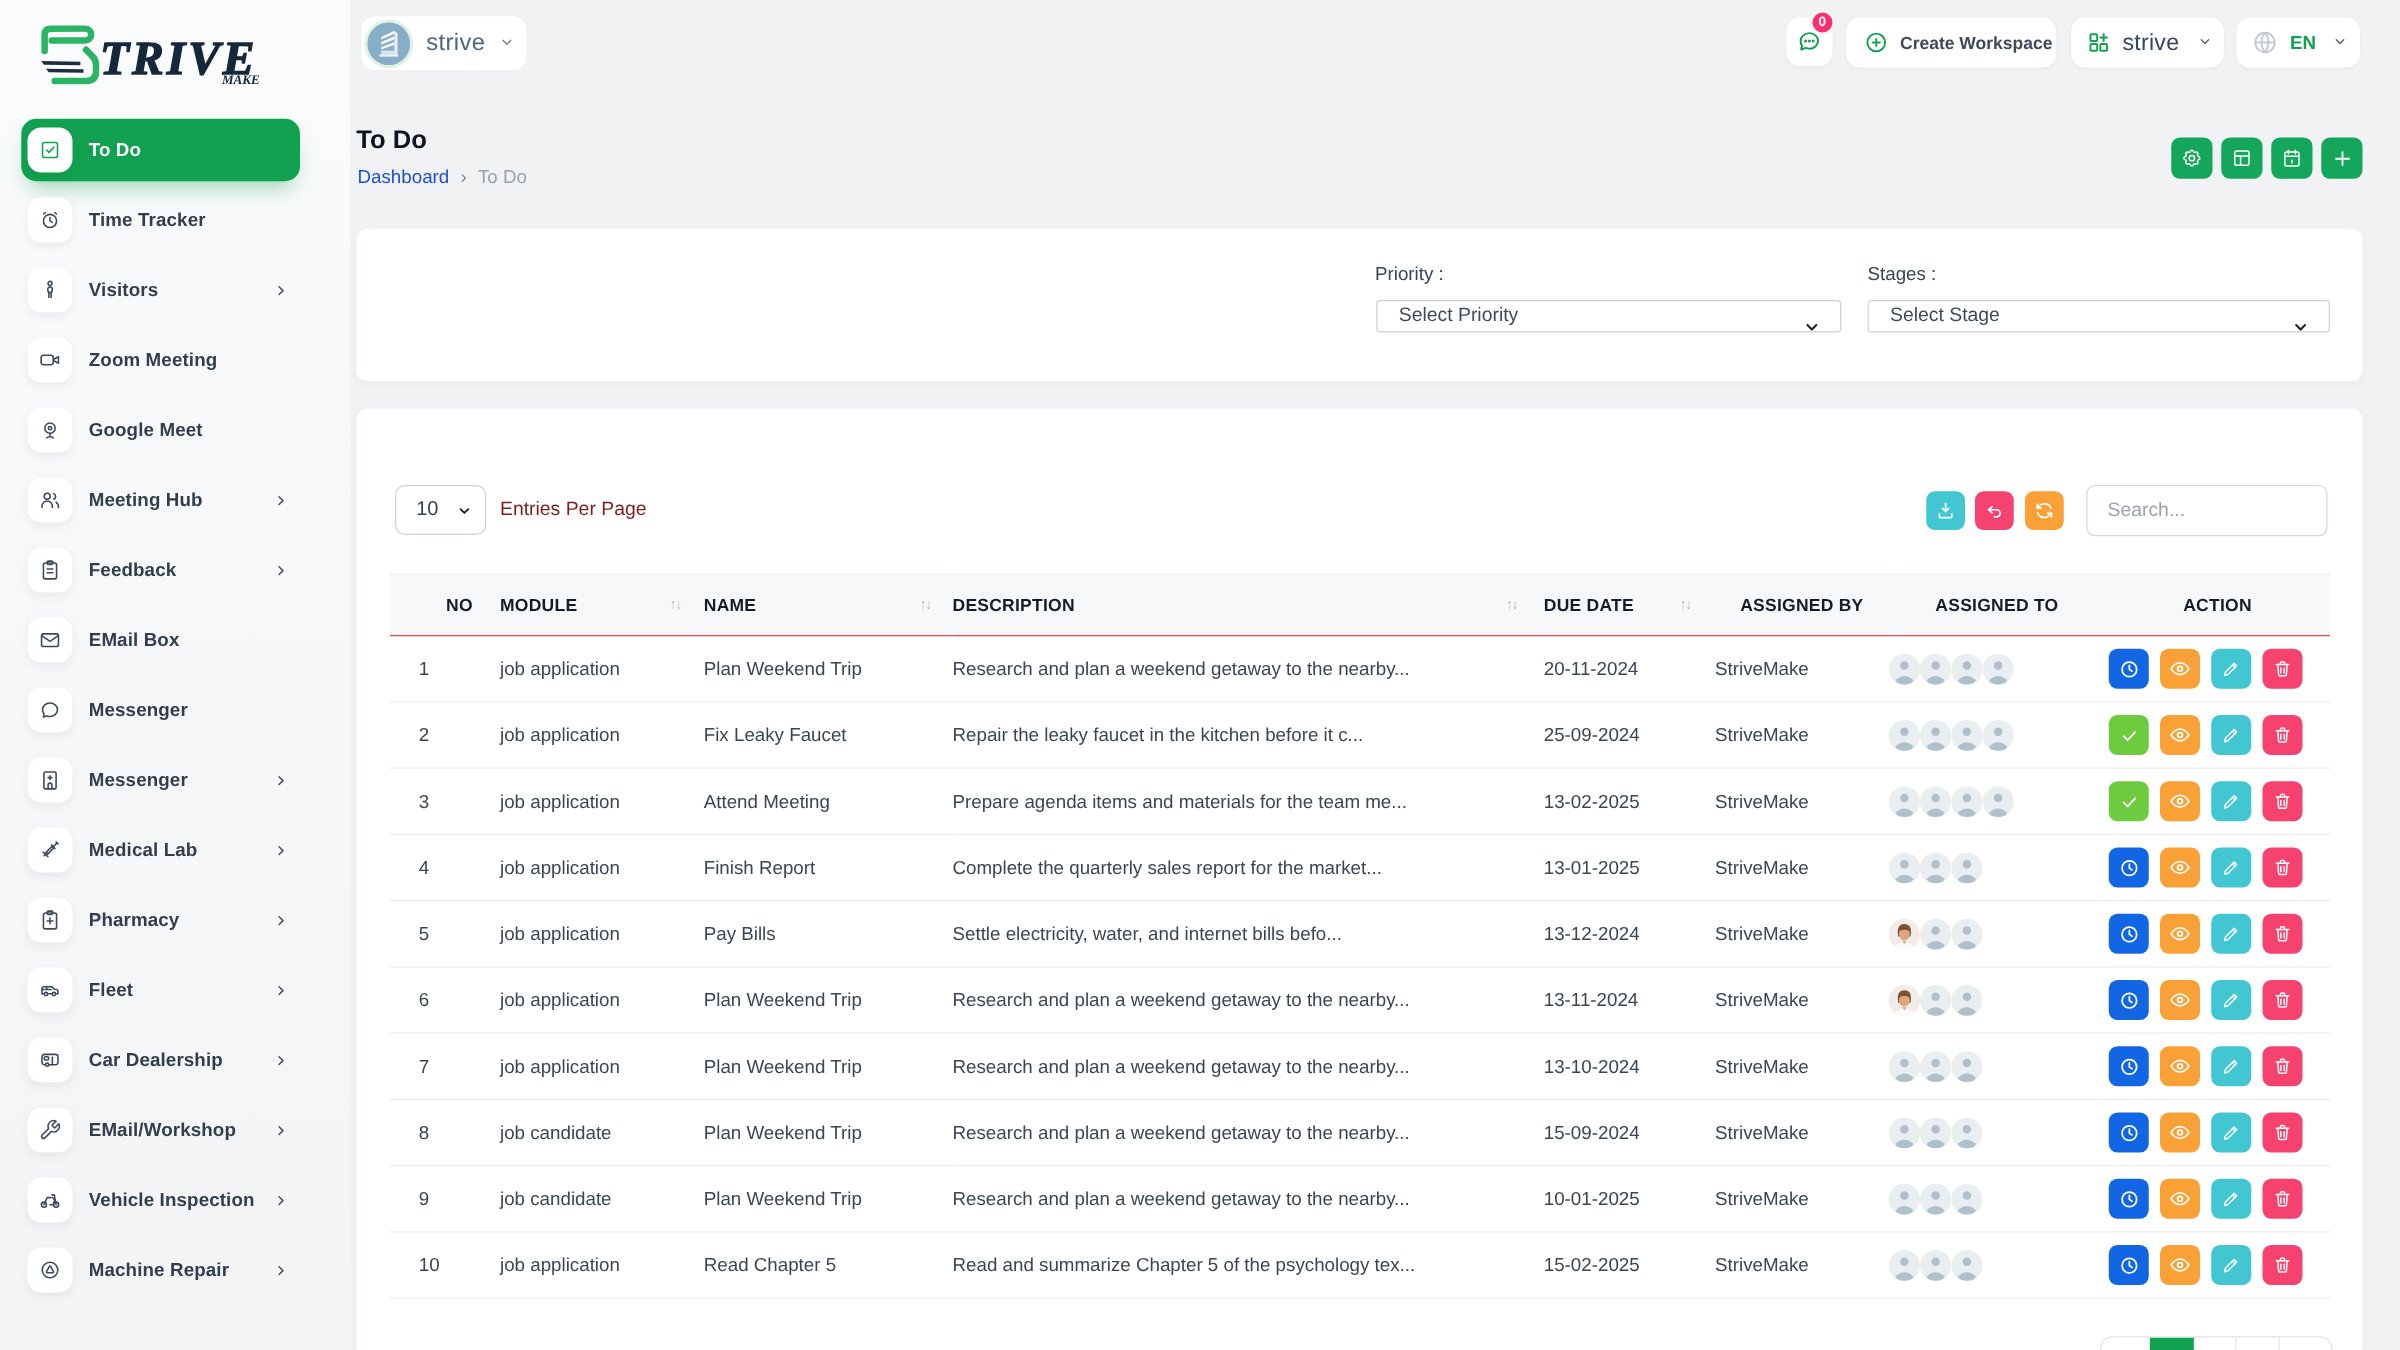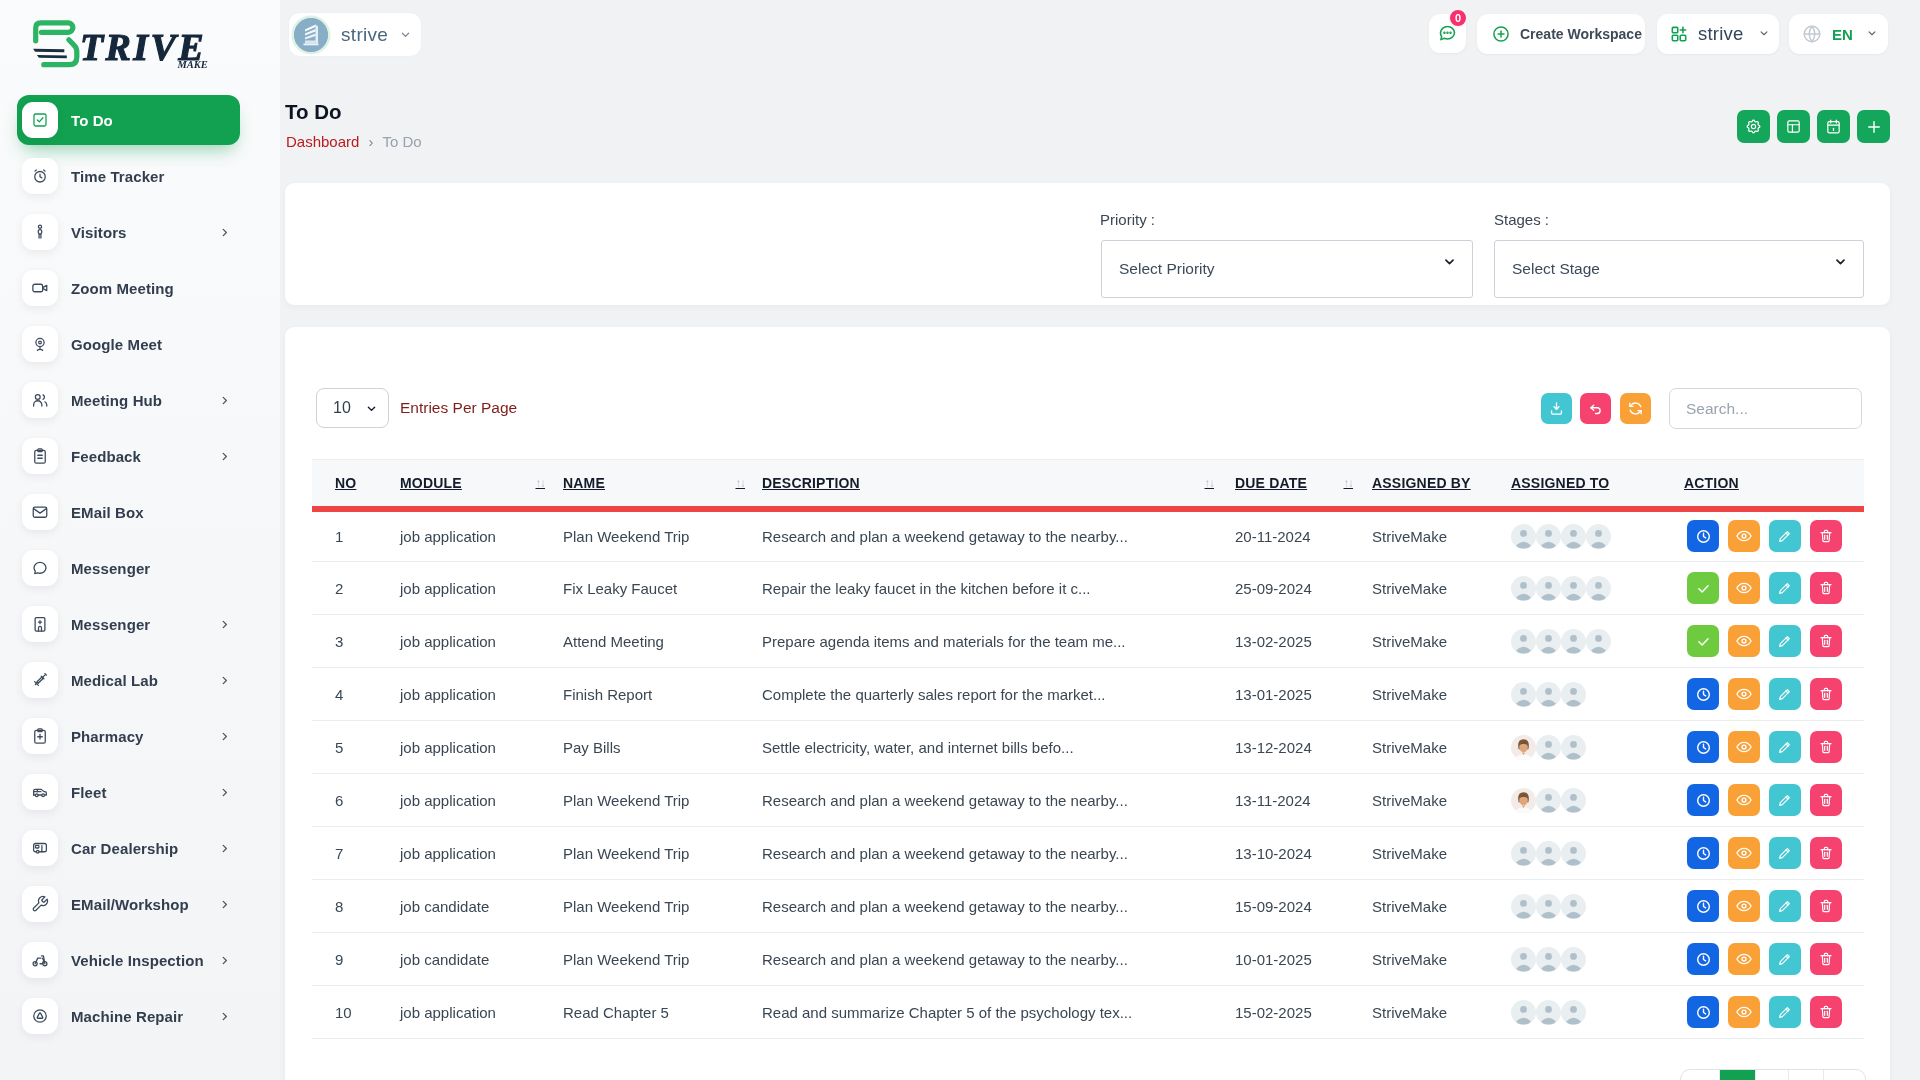--- a/index.html
+++ b/index.html
@@ -30,48 +30,48 @@
 #createbtn { left:1477px; width:168px; height:40px; padding-left:14px; }
 #createbtn .t { margin-left:9px; font-size:14px; font-weight:600; color:#3e4a58; white-space:nowrap; }
 #strivebtn { left:1657px; width:122px; height:40px; padding-left:12px; }
 #strivebtn .t { margin-left:9px; font-size:18.5px; font-weight:400; color:#33455c; letter-spacing:.2px; }
 #strivebtn .chev { margin-left:14px; margin-top:2px; }
 #enbtn { left:1789px; width:99px; height:40px; padding-left:12px; }
 #enbtn .t { margin-left:9px; font-size:15px; font-weight:700; color:#12a150; }
 #enbtn .chev { margin-left:12px; margin-top:2px; }
 h1.title { position:absolute; left:285px; top:99px; font-size:20.5px; font-weight:700; color:#0d1321; line-height:26px; }
 .crumbs { position:absolute; left:286px; top:133px; font-size:15px; }
-.crumbs .a { color:#b91c1c; }
+.crumbs .a { color:#1d4ed8; }
 .crumbs .sep { color:#7e8894; margin:0 9px; font-size:15px; }
 .crumbs .b { color:#98a1ac; }
 .pgbtns { position:absolute; left:1737px; top:110px; display:flex; }
 .pgbtn { width:33px; height:33px; border-radius:7px; background:#14a65a; margin-right:7px;
   display:flex; align-items:center; justify-content:center; }
 .pgbtn:last-child { margin-right:0; }
 .card { position:absolute; background:#fff; border-radius:9px; box-shadow:0 2px 6px rgba(40,54,70,.04); }
 #fcard { left:285px; top:183px; width:1605px; height:122px; }
 .flabel { position:absolute; font-size:15px; font-weight:400; color:#3a4653; }
-.fselect { position:absolute; height:58px; border:1px solid #ccd2d9; border-radius:3px; background:#fff;
+.fselect { position:absolute; height:26px; border:1px solid #ccd2d9; border-radius:3px; background:#fff;
   font-size:15.5px; color:#3c4a59; display:flex; align-items:center; padding-left:17px; }
 .fselect .chev { position:absolute; right:14px; top:12px; }
 #tcard { left:285px; top:327px; width:1605px; height:760px; }
 .esel { position:absolute; left:31px; top:61px; width:73px; height:40px; border:1px solid #ccd2d9; border-radius:8px;
   display:flex; align-items:center; font-size:16px; color:#333f4d; padding-left:16px; }
 .esel .chev { position:absolute; right:9px; top:12px; }
 .elabel { position:absolute; left:115px; top:72px; font-size:15.5px; color:#7f1d1d; font-weight:400; }
 .minibtn { position:absolute; top:66px; width:31px; height:31px; border-radius:7px;
   display:flex; align-items:center; justify-content:center; }
 #dl { left:1256px; background:#41c6d2; }
 #undo { left:1295px; background:#f5426f; }
 #refresh { left:1335px; background:#f9a136; }
 .search { position:absolute; left:1384px; top:61px; width:193px; height:41px; border:1px solid #d4d9df; border-radius:7px;
   display:flex; align-items:center; padding-left:16px; font-size:15.5px; color:#9aa3ad; background:#fff; }
 table.grid { position:absolute; left:27px; top:132px; width:1552px; border-collapse:collapse; table-layout:fixed; }
-table.grid th { background:#f7f8fa; height:49px; text-align:left; font-size:14px; font-weight:700; color:#141c29;
-  letter-spacing:.2px; border-top:1px solid #eceff2; border-bottom:6px solid #ef4444;text-decoration:underline; }
+table.grid th { background:#f7f8fa; height:49px; text-align:center; font-size:14px; font-weight:700; color:#141c29;
+  letter-spacing:.2px; border-top:1px solid #eceff2; border-bottom:1px solid #ef4444; }
 table.grid td { height:53px; border-bottom:1px solid #eaedf0; font-size:15px; color:#3a4753; vertical-align:middle; }
 th .hwrap { display:flex; align-items:center; justify-content:space-between; }
 .sort { color:#b7bec7; font-size:11.5px; letter-spacing:-1px; font-weight:400; }
 .col-no { width:88px; padding-left:23px; }
 .col-mod { width:163px; }
 .col-name { width:199px; }
 .col-desc { width:473px; }
 .col-due { width:137px; }
 .col-by { width:139px; }
 .col-to { width:173px; }

